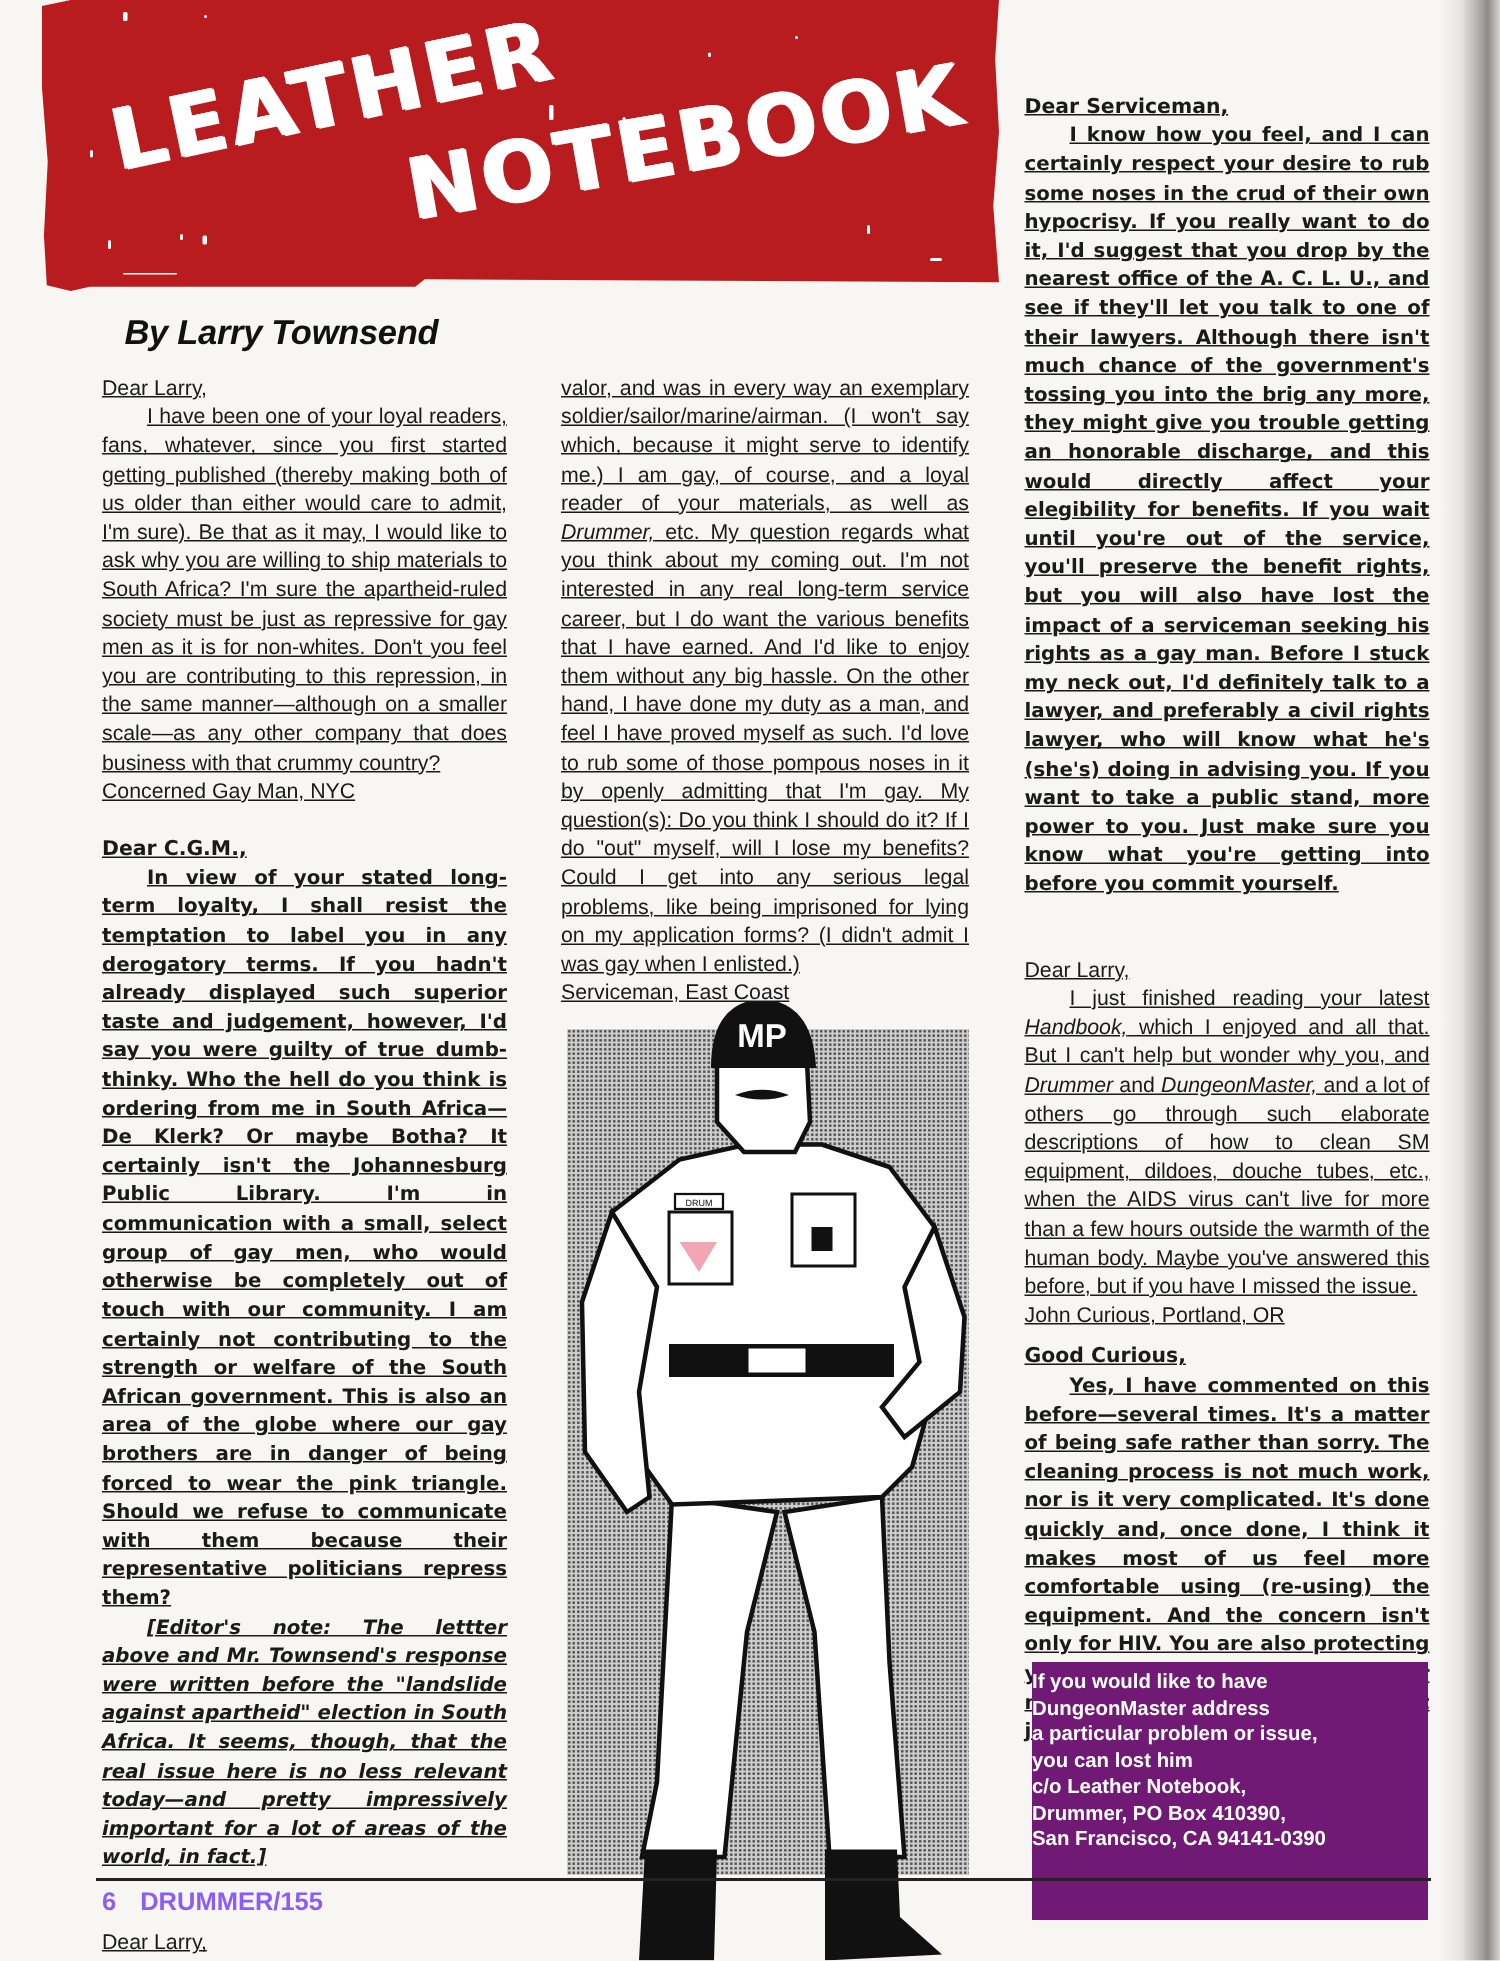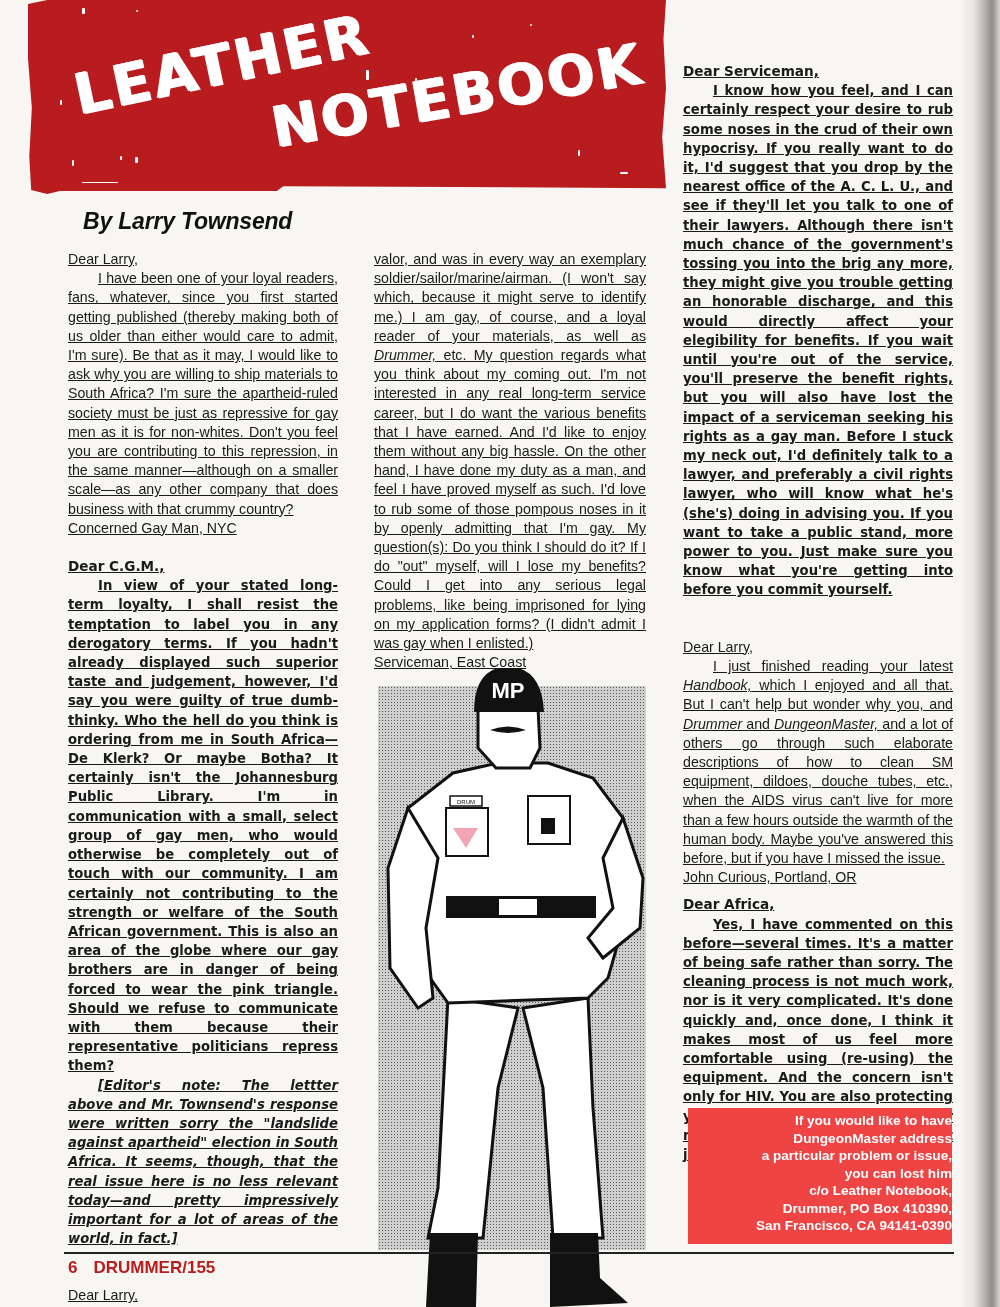--- a/index.html
+++ b/index.html
@@ -59,27 +59,27 @@
     background-color: #cfcfcf;
     background-image: radial-gradient(#555 0.8px, transparent 1px);
     background-size: 3px 3px;
   }
   .figure-svg { position: absolute; left: 378px; top: 668px; width: 290px; height: 639px; }
 
   .rule {
     position: absolute; left: 64px; top: 1252px; width: 890px; height: 2px; background: #222;
   }
   .folio {
-    position: absolute; left: 68px; top: 1258px; font-size: 17px; font-weight: bold; color: #b91c1c;
+    position: absolute; left: 68px; top: 1258px; font-size: 17px; font-weight: bold; color: #8b5cf6;
   }
   .folio .num { margin-right: 16px; }
 
   .callout {
-    position: absolute; left: 688px; top: 1108px; width: 264px; height: 136px;
-    background: #ef4444; color: #fff; text-align: right;
+    position: absolute; left: 688px; top: 1108px; width: 264px; height: 172px;
+    background: #701a75; color: #fff; text-align: left;
     font-weight: bold; font-size: 13.6px; line-height: 17.5px;
     padding-top: 4px; box-sizing: border-box;
   }
   .callout div { white-space: nowrap; }
 </style>
 </head>
 <body>
 
 <div class="page-edge"></div>
 
@@ -106,21 +106,21 @@
 
 <div class="byline">By Larry Townsend</div>
 
 <div class="col" id="col1">
   <p>Dear Larry,</p>
   <p class="indent">I have been one of your loyal readers, fans, whatever, since you first started getting published (thereby making both of us older than either would care to admit, I'm sure).  Be that as it may, I would like to ask why you are willing to ship materials to South Africa? I'm sure the apartheid-ruled society must be just as repressive for gay men as it is for non-whites.  Don't you feel you are contributing to this repression, in the same manner—although on a smaller scale—as any other company that does business with that crummy country?</p>
   <p class="sig">Concerned Gay Man, NYC</p>
   <div class="gap"></div>
   <p class="bold greet">Dear C.G.M.,</p>
   <p class="bold indent">In view of your stated long-term loyalty, I shall resist the temptation to label you in any derogatory terms. If you hadn't already displayed such superior taste and judgement, however, I'd say you were guilty of true dumb-thinky.  Who the hell do you think is ordering from me in South Africa—De Klerk?  Or maybe Botha? It certainly isn't the Johannesburg Public Library.  I'm in communication with a small, select group of gay men, who would otherwise be completely out of touch with our community.  I am certainly not contributing to the strength or welfare of the South African government.  This is also an area of the globe where our gay brothers are in danger of being forced to wear the pink triangle.  Should we refuse to communicate with them because their representative politicians repress them?</p>
-  <p class="editor indent">[Editor's note:  The lettter above and Mr. Townsend's response were written sorry the "landslide against apartheid" election in South Africa. It seems, though, that the real issue here is no less relevant today—and pretty impressively important for a lot of areas of the world, in fact.]</p>
+  <p class="editor indent">[Editor's note:  The lettter above and Mr. Townsend's response were written before the "landslide against apartheid" election in South Africa. It seems, though, that the real issue here is no less relevant today—and pretty impressively important for a lot of areas of the world, in fact.]</p>
   <div class="gap-lg"></div>
   <p>Dear Larry,</p>
   <p class="indent">I am a serviceman, just returned from the Persian Gulf. During the course of my time there I received an award for</p>
 </div>
 
 <div class="col" id="col2">
   <p><span>valor, and was in every way an exemplary soldier/sailor/marine/airman.  (I won't say which, because it might serve to identify me.)  I am gay, of course, and a loyal reader of your materials, as well as </span><i>Drummer,</i><span> etc.  My question regards what you think about my coming out. I'm not interested in any real long-term service career, but I do want the various benefits that I have earned.  And I'd like to enjoy them without any big hassle. On the other hand, I have done my duty as a man, and feel I have proved myself as such.  I'd love to rub some of those pompous noses in it by openly admitting that I'm gay.  My question(s):  Do you think I should do it?  If I do "out" myself, will I lose my benefits?  Could I get into any serious legal problems, like being imprisoned for lying on my application forms?  (I didn't admit I was gay when I enlisted.)</span></p>
   <p class="sig">Serviceman, East Coast</p>
 </div>
 
@@ -156,21 +156,21 @@
 </svg>
 
 <div class="col" id="col3">
   <p class="bold greet">Dear Serviceman,</p>
   <p class="bold indent">I know how you feel, and I can certainly respect your desire to rub some noses in the crud of their own hypocrisy.  If you really want to do it, I'd suggest that you drop by the nearest office of the A. C. L. U., and see if they'll let you talk to one of their lawyers.  Although there isn't much chance of the government's tossing you into the brig any more, they might give you trouble getting an honorable discharge, and this would directly affect your elegibility for benefits.  If you wait until you're out of the service, you'll preserve the benefit rights, but you will also have lost the impact of a serviceman seeking his rights as a gay man.  Before I stuck my neck out, I'd definitely talk to a lawyer, and preferably a civil rights lawyer, who will know what he's (she's) doing in advising you.  If you want to take a public stand, more power to you.  Just make sure you know what you're getting into before you commit yourself.</p>
   <div class="gap-lg"></div>
   <p>Dear Larry,</p>
   <p class="indent"><span>I just finished reading your latest </span><i>Handbook,</i><span> which I enjoyed and all that. But I can't help but wonder why you, and </span><i>Drummer</i><span> and </span><i>DungeonMaster,</i><span> and a lot of others go through such elaborate descriptions of how to clean SM equipment, dildoes, douche tubes, etc., when the AIDS virus can't live for more than a few hours outside the warmth of the human body.  Maybe you've answered this before, but if you have I missed the issue.</span></p>
   <p class="sig">John Curious, Portland, OR</p>
   <div style="height:8px"></div>
-  <p class="bold greet">Dear Africa,</p>
+  <p class="bold greet">Good Curious,</p>
   <p class="bold indent">Yes, I have commented on this before—several times.  It's a matter of being safe rather than sorry.  The cleaning process is not much work, nor is it very complicated.  It's done quickly and, once done, I think it makes most of us feel more comfortable using (re-using) the equipment. And the concern isn't only for HIV. You are also protecting yourself from any number of other microorganisms. Good hygiene isn't just a recent innovation.</p>
 </div>
 
 <div class="callout">
   <div>If you would like to have</div>
   <div>DungeonMaster address</div>
   <div>a particular problem or issue,</div>
   <div>you can lost him</div>
   <div>c/o Leather Notebook,</div>
   <div>Drummer, PO Box 410390,</div>

